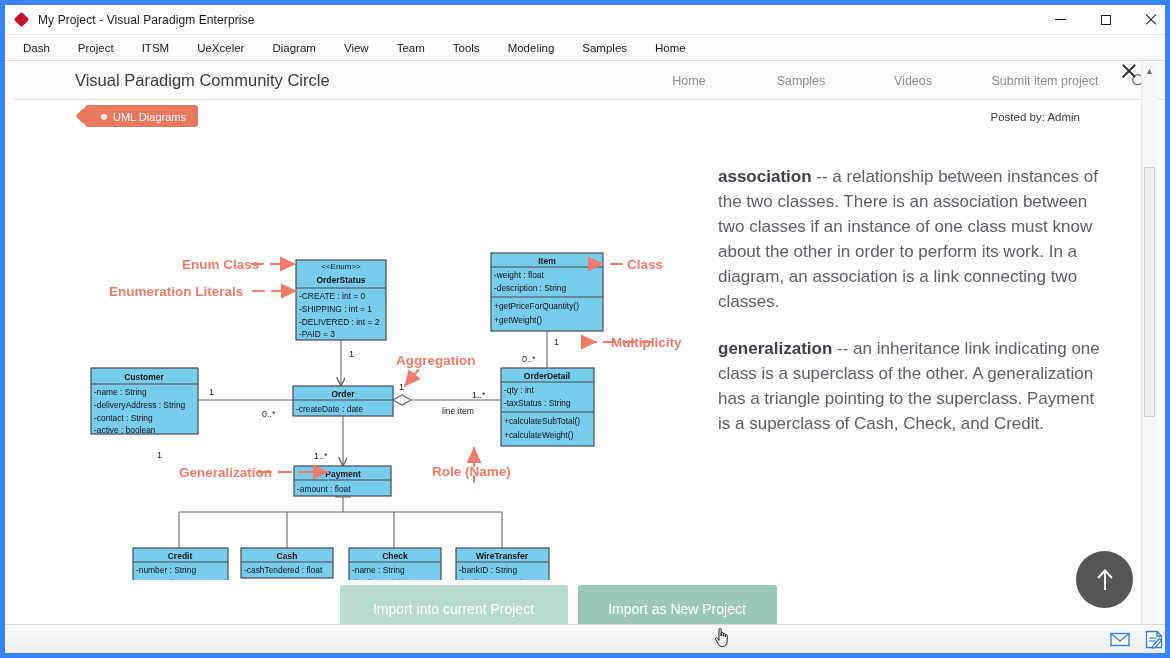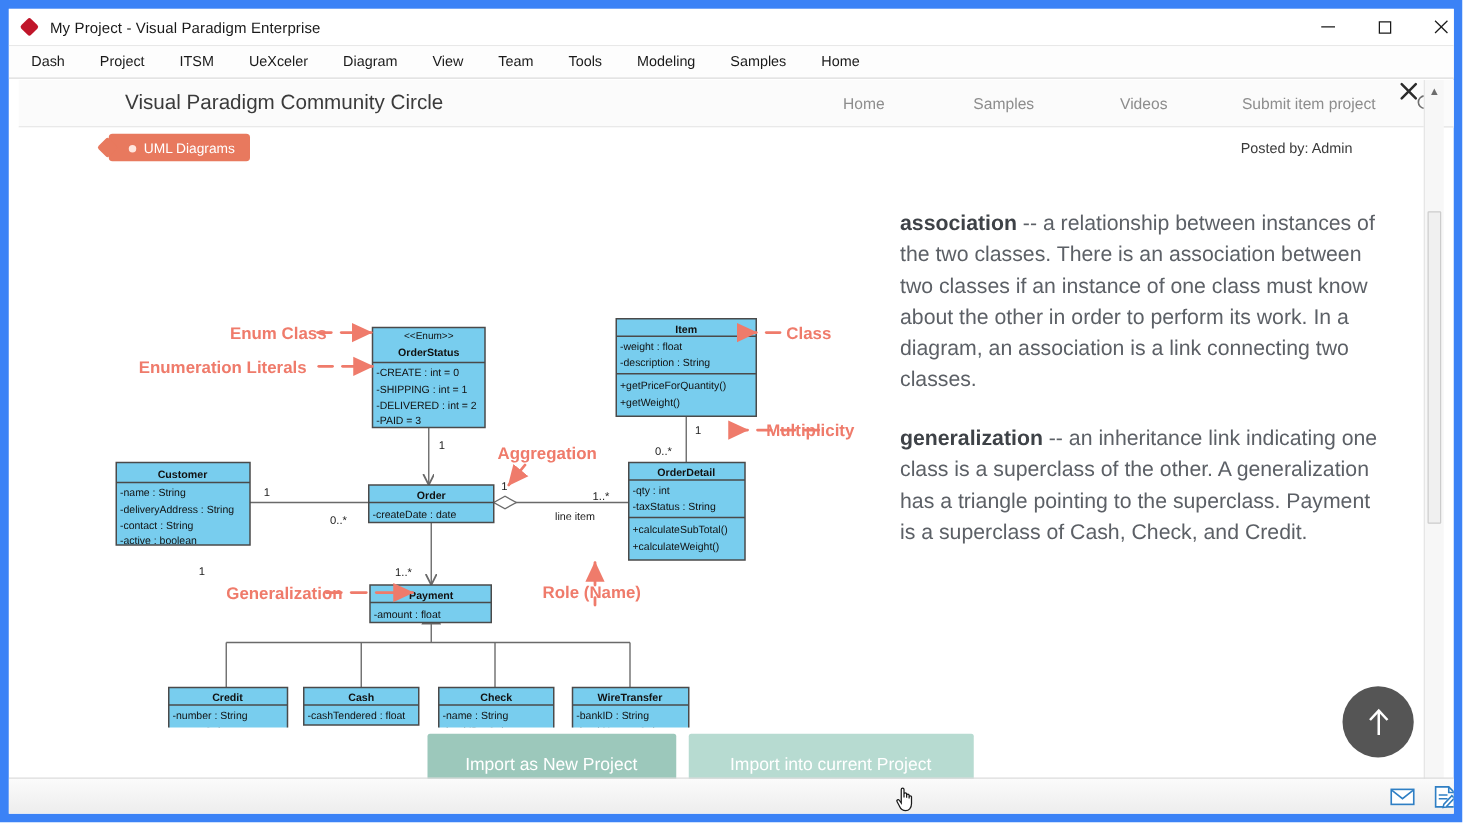--- a/index.html
+++ b/index.html
@@ -6,21 +6,21 @@
   html, body {
     margin: 0; padding: 0;
     width: 1170px; height: 658px;
     overflow: hidden;
     font-family: "Liberation Sans", sans-serif;
     background: #ffffff;
   }
   #app {
     position: relative;
     width: 1170px; height: 658px;
-    border: 7px solid #3b82f6;
+    border: 5px solid #3b82f6;
     background: #ffffff;
     overflow: hidden;
   }
 
   
   .titlebar {
     position: absolute; left: 0; top: 0; width: 1168px; height: 30px;
     background: #ffffff;
     display: flex; align-items: center;
     border-bottom: 1px solid #e8e8e8;
@@ -63,21 +63,21 @@
     white-space: nowrap;
   }
 
   
   .cc-header {
     position: absolute; left: 8px; top: 57px; width: 1152px; height: 38px;
     background: #fbfbfb; border-bottom: 1px solid #e3e3e3;
     display: flex; align-items: center;
   }
   .cc-brand {
-    font-size: 16.5px; color: #3b3b3b; margin-left: 85px; white-space: nowrap;
+    font-size: 16.5px; color: #3b3b3b; margin-left: 62px; white-space: nowrap;
   }
   .cc-nav {
     margin-left: auto; display: flex; align-items: center; padding-right: 8px;
   }
   .cc-nav a {
     font-size: 12.5px; color: #8d8d8d; text-decoration: none;
     padding: 6px 0; margin-right: 0; white-space: nowrap;
   }
   .nav-home    { width: 112px; text-align: center; }
   .nav-samples { width: 112px; text-align: center; }
@@ -449,22 +449,22 @@
     <div class="desc">
       <p>
         <b>association</b><span> -- a relationship between instances of the two classes. There is an association between two classes if an instance of one class must know about the other in order to perform its work. In a diagram, an association is a link connecting two classes.</span>
       </p>
       <p>
         <b>generalization</b><span> -- an inheritance link indicating one class is a superclass of the other. A generalization has a triangle pointing to the superclass. Payment is a superclass of Cash, Check, and Credit.</span>
       </p>
     </div>
 
     <div class="btn-row">
+      <button class="btn btn-cur">Import into current Project</button>
       <button class="btn btn-new">Import as New Project</button>
-      <button class="btn btn-cur">Import into current Project</button>
     </div>
   </div>
 
   <div class="scroll-top">
     <svg width="22" height="26" viewBox="0 0 22 26">
       <line x1="11" y1="23" x2="11" y2="4" stroke="#ffffff" stroke-width="2"></line>
       <path d="M4,11 L11,3.5 L18,11" fill="none" stroke="#ffffff" stroke-width="2"></path>
     </svg>
   </div>
 

